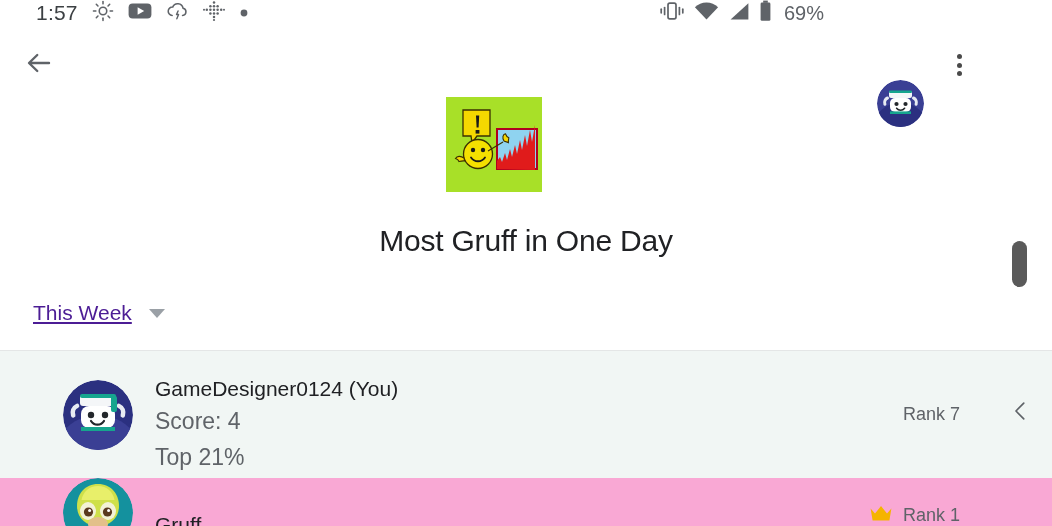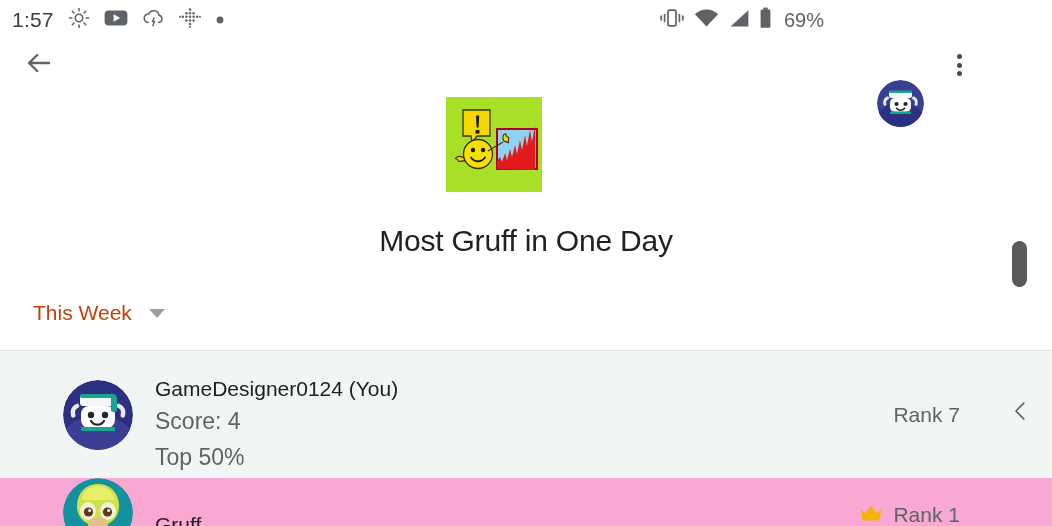--- a/index.html
+++ b/index.html
@@ -7,22 +7,22 @@
     width:1052px; height:526px;
     background:#ffffff;
     font-family:"Liberation Sans", sans-serif;
     overflow:hidden;
   }
   #app { position:relative; width:1052px; height:526px; background:#fff; }
 
   
   .statusbar {
     position:absolute; left:0; top:0; width:840px; height:40px;
-    display:flex; align-items:center; justify-content:space-between;
-    padding:0 16px 0 12px;
+    display:flex; align-items:flex-start; justify-content:space-between;
+    padding:0 16px 0 36px;
   }
   .sb-left { display:flex; align-items:center; gap:14px; }
   .sb-right { display:flex; align-items:center; gap:9px; }
   .sb-clock { font-size:21px; color:#3c4043; letter-spacing:.2px; }
   .sb-batt-text { font-size:20px; color:#5f6368; margin-left:3px; }
   .ic { display:block; }
 
   
   .appbar {
     position:absolute; left:0; top:40px; width:1052px; height:50px;
@@ -49,21 +49,21 @@
   .page-title {
     position:absolute; left:0; top:224px; width:1052px;
     text-align:center; font-size:30px; color:#202124; letter-spacing:-.2px;
   }
 
   
   .filter {
     position:absolute; left:33px; top:296px; height:34px;
     display:flex; align-items:center; gap:17px; cursor:pointer;
   }
-  .filter-label { font-size:21px; color:#c2410c; }
+  .filter-label { font-size:21px; color:#4c1d95;text-decoration:underline; }
   .caret {
     width:0; height:0; border-left:8px solid transparent;
     border-right:8px solid transparent; border-top:9px solid #9aa0a6;
   }
 
   
   .divider {
     position:absolute; left:0; top:350px; width:1052px; height:1px;
     background:#e4e6e6;
   }
@@ -79,21 +79,21 @@
   }
   .row-next .row-avatar { margin-top:22px; }
   .row-main { flex:1 1 auto; padding-left:22px; }
   .row-next .row-main { padding-top:26px; }
   .row-name { font-size:21px; color:#202124; line-height:1.24;margin-top:20px; }
   .row-sub { font-size:23px; color:#5f6368; line-height:1.42; margin-top:3px; }
   .row-rank {
     display:flex; align-items:center; gap:10px; flex:0 0 auto; padding-right:66px;
   }
   .row-next .row-rank { padding-top:26px; }
-  .rank-text { font-size:21px; color:#5f6368; }
+  .rank-text { font-size:18px; color:#5f6368; }
 
   
   .scroll-thumb {
     position:absolute; left:1012px; top:241px; width:15px; height:46px;
     border-radius:8px; background:#5a5a5a;
   }
   .edge-chevron {
     position:absolute; left:1008px; top:398px; width:26px; height:26px;
     display:flex; align-items:center; justify-content:center; cursor:pointer;
   }
@@ -276,21 +276,21 @@
         <path d="M28 41a7.6 7.6 0 0 0 13 0" fill="none" stroke="#23272b" stroke-width="2.2" stroke-linecap="round"></path>
         <rect x="18" y="47" width="34" height="4" fill="#16a58e"></rect>
         <path d="M14 26c-3.6 1.6-5 5.6-3.8 9.4" fill="none" stroke="#e7ebf2" stroke-width="4.6" stroke-linecap="round"></path>
         <path d="M56 26c3.6 1.6 5 5.6 3.8 9.4" fill="none" stroke="#e7ebf2" stroke-width="4.6" stroke-linecap="round"></path>
         <rect x="48" y="16" width="6" height="16" rx="2" fill="#16a58e"></rect>
       </svg>
     </div>
     <div class="row-main">
       <div class="row-name">GameDesigner0124 (You)</div>
       <div class="row-sub">Score: 4</div>
-      <div class="row-sub">Top 50%</div>
+      <div class="row-sub">Top 21%</div>
     </div>
     <div class="row-rank">
       <span class="rank-text">Rank 7</span>
     </div>
   </div>
 
   <div class="row row-next">
     <div class="row-avatar">
       <svg width="70" height="70" viewBox="0 0 70 70">
         <circle cx="35" cy="35" r="35" fill="#14919e"></circle>

